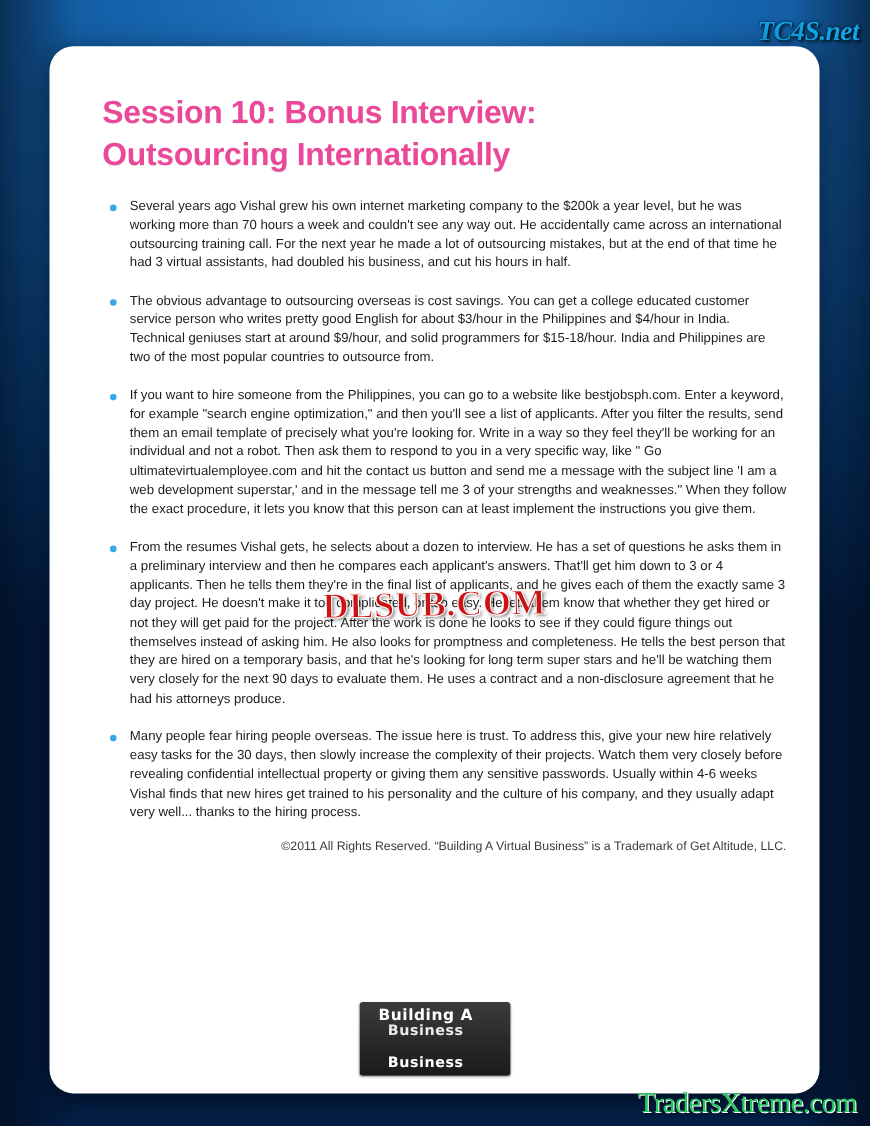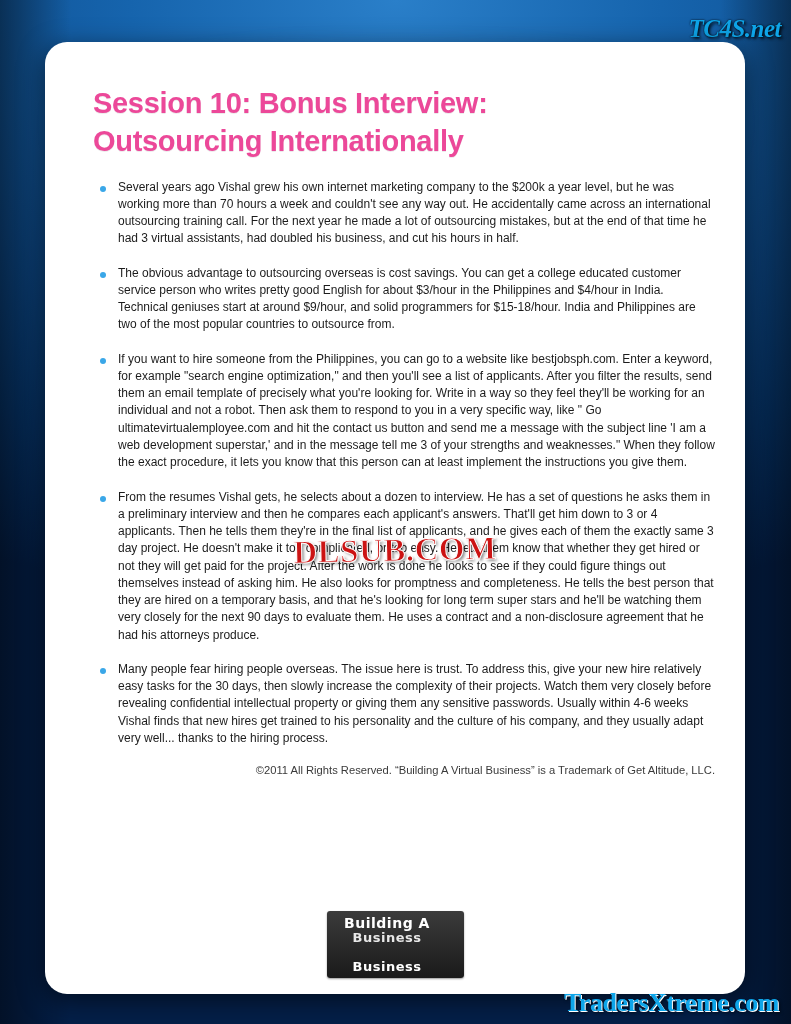--- a/index.html
+++ b/index.html
@@ -49,23 +49,23 @@
     font-size: 25px;
     color: #0ea5e9;
     text-shadow: 2px 2px 3px rgba(0,0,0,0.75), 0 0 2px #000;
     letter-spacing: -0.5px;
   }
   .watermark-bottom {
     position: absolute;
     right: 12px;
     bottom: 6px;
     font-family: "Liberation Serif", serif;
-    font-weight: bold;
+    font-weight: normal;
     font-size: 26px;
-    color: #0ea5e9;
+    color: #22c55e;
     text-shadow: 1px 1px 0 #ffffff, 2px 2px 3px rgba(0,0,0,0.6);
     letter-spacing: -0.5px;
   }
   .sheet {
     position: absolute;
     left: 45px;
     top: 42px;
     width: 700px;
     height: 952px;
     background: #ffffff;

